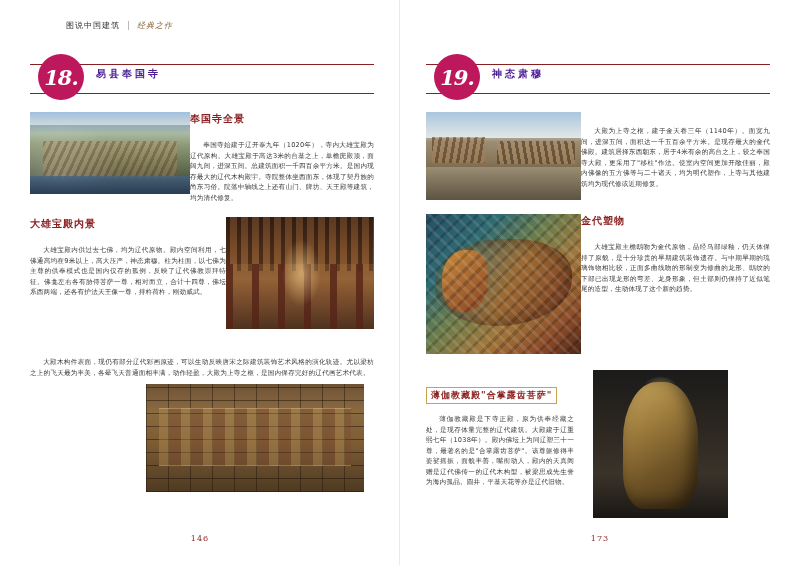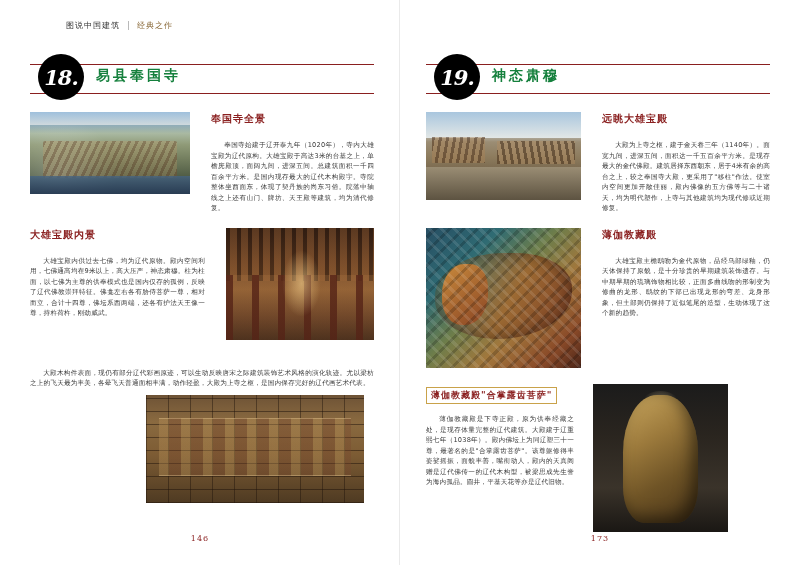--- a/index.html
+++ b/index.html
@@ -29,54 +29,54 @@
 
   
   .runhead{
     display:flex;align-items:center;gap:8px;
     font-size:8px;color:#4a4a4a;letter-spacing:1px;
     height:14px;
     padding-left:36px;
   }
   .runhead .rh-title{color:#333;}
   .runhead .rh-sep{width:1px;height:9px;background:#b9b9b9;display:inline-block;}
-  .runhead .rh-sub{color:#8a6a3a;}
+  .runhead .rh-sub{color:#8a6a3a;font-style:italic;}
 
   
   .chapter{
     position:relative;
     margin-top:26px;
     height:40px;
   }
   .chapter .rule{
     position:absolute;left:0;right:0;top:6px;height:28px;
     border-top:1px solid #8a1f1f;
     border-bottom:1px solid #8a1f1f;
   }
   .chapter .rule:after{
     content:"";position:absolute;left:0;right:0;top:26px;height:1px;
     background:transparent;
   }
   .chapter .badge{
     position:absolute;left:8px;top:-4px;
     width:46px;height:46px;border-radius:50%;
-    background:#000000;
+    background:#be185d;
     display:flex;align-items:center;justify-content:center;
   }
   .chapter .badge .num{
     color:#fff;font-family:"DejaVu Serif","Liberation Serif",serif;
     font-size:21px;font-style:italic;font-weight:700;letter-spacing:-1px;
   }
   .chapter .ctitle{
     position:absolute;left:66px;top:9px;
-    font-size:14px;color:#15803d;letter-spacing:3px;font-weight:700;
-  }
-
-  
-  .block{display:flex;gap:21px;margin-top:14px;}
+    font-size:10px;color:#4c1d95;letter-spacing:3px;font-weight:700;
+  }
+
+  
+  .block{display:flex;gap:0;margin-top:14px;}
   .col-text{flex:1;min-width:0;}
   .sec-title{
     color:#8a1f1f;font-size:10px;font-weight:700;letter-spacing:1px;
     margin-bottom:5px;
   }
   .sec-title.boxed{
     display:inline-block;
     border:1px solid #c9a24a;padding:1px 4px;
     font-size:9px;
   }
@@ -289,33 +289,32 @@
     </div>
 
     <div class="block">
       <div class="photo ph-complex" style="width:155px;height:88px;">
         <div class="sky2"></div>
         <div class="hallA"></div>
         <div class="hallB"></div>
         <div class="court"></div>
       </div>
       <div class="col-text">
-        <div class="sec-title">远眺大雄宝殿</div>
         <div class="body">大殿为上寺之枢，建于金天眷三年（1140年）。面宽九间，进深五间，面积达一千五百余平方米。是现存最大的金代佛殿。建筑居择东西朝东，居于4米有余的高台之上，较之奉国寺大殿，更采用了"移柱"作法。使室内空间更加开敞佳丽，殿内佛像的五方佛等与二十诸天，均为明代塑作，上寺与其他建筑均为现代修或近期修复。</div>
       </div>
     </div>
 
     <div class="block">
       <div class="photo ph-dragon" style="width:155px;height:140px;">
         <div class="body2"></div>
         <div class="head"></div>
         <div class="scales"></div>
       </div>
       <div class="col-text">
-        <div class="sec-title">薄伽教藏殿</div>
+        <div class="sec-title">金代塑物</div>
         <div class="body">大雄宝殿主檐鸱吻为金代原物，品经乌部绿釉，仍天体保持了原貌，是十分珍贵的早期建筑装饰遗存。与中期早期的琉璃饰物相比较，正面多曲线吻的形制变为修曲的龙形、鸱纹的下部已出现龙形的弯差、龙身形象，但土部则仍保持了近似笔尾的造型，生动体现了这个新的趋势。</div>
       </div>
     </div>
 
     <div style="margin-top:16px;margin-left:167px;">
       <div class="photo ph-buddha" style="width:135px;height:148px;">
         <div class="halo"></div>
         <div class="figure"></div>
       </div>
     </div>

